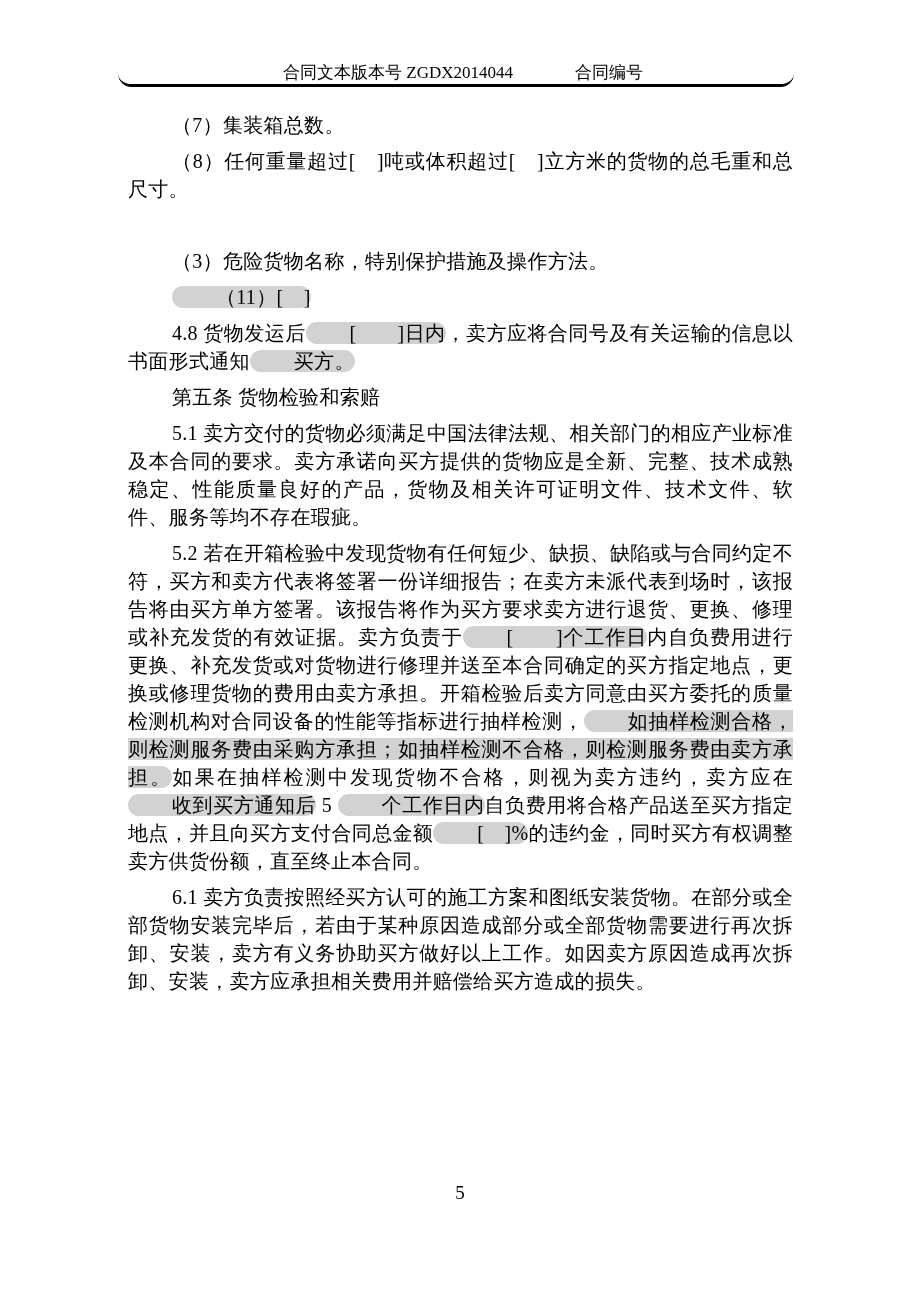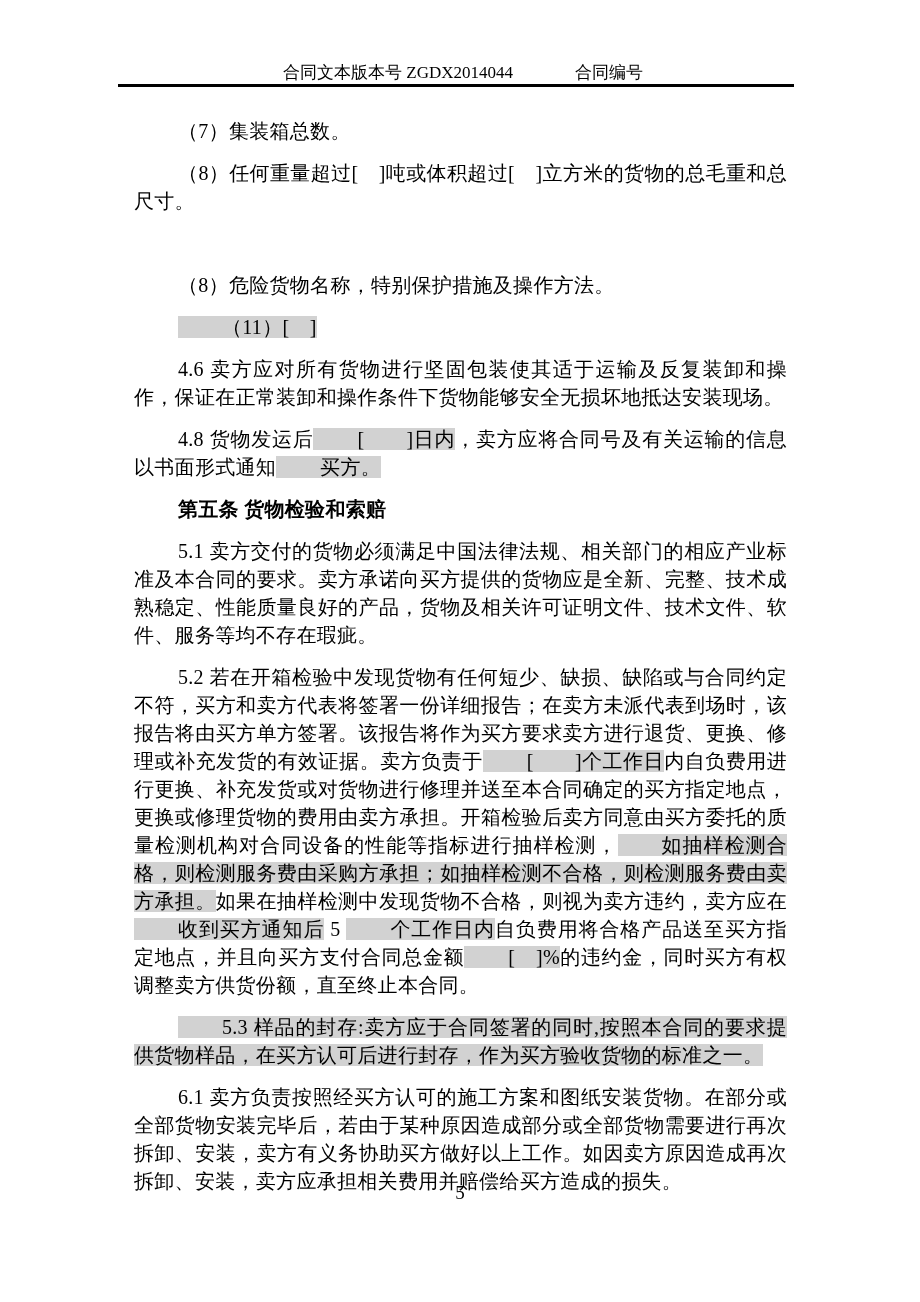--- a/index.html
+++ b/index.html
@@ -1,15 +1,15 @@
 <!DOCTYPE html>
 <html style="--hl: #d2d2d2;"><head>
 <meta charset="utf-8">
 <style>
-  * { box-sizing: border-box; }
+  * { box-sizing: border-box; border-radius: 23px; }
   html, body { margin: 0; padding: 0; background: #ffffff; }
   .page {
     position: relative;
     width: 920px;
     height: 1302px;
     background: #ffffff;
     overflow: hidden;
     font-family: "Liberation Serif", "DejaVu Serif", serif;
     color: #000000;
   }
@@ -28,23 +28,23 @@
   .content {
     position: absolute;
     left: 120px;
     top: 103px;
     width: 681px;
     font-size: 20px;
     line-height: 28px;
     text-align: justify;
     letter-spacing: 0.3px;
   }
-  .para { margin: 14px; text-indent: 2.2em; }
+  .para { margin: 8px; text-indent: 2.2em; }
   .para.empty { height: 28px; }
-  .para.heading { font-weight: bold; }
+  .para.heading { font-weight: normal; }
   .hl { background: var(--hl, #d2d2d2); padding-left: 44px; }
   .footer {
     position: absolute;
     top: 1180px;
     left: 0;
     width: 920px;
     text-align: center;
     font-size: 19px;
     line-height: 26px;
   }
@@ -56,28 +56,26 @@
 
   <div class="header">
     <span class="h-version">合同文本版本号 ZGDX2014044</span>
     <span class="h-number">合同编号</span>
   </div>
 
   <div class="content">
       <p class="para"><span>（7）集装箱总数。</span></p>
       <p class="para"><span>（8）任何重量超过[　]吨或体积超过[　]立方米的货物的总毛重和总尺寸。</span></p>
       <p class="para empty"></p>
-      <p class="para"><span>（8）危险货物名称，特别保护措施及操作方法。</span></p>
+      <p class="para"><span>（3）危险货物名称，特别保护措施及操作方法。</span></p>
       <p class="para"><span class="hl">（11）[　]</span></p>
-      <p class="para"><span>4.6 卖方应对所有货物进行坚固包装使其适于运输及反复装卸和操作，保证在正常装卸和操作条件下货物能够安全无损坏地抵达安装现场。</span></p>
       <p class="para"><span>4.8 货物发运后</span><span class="hl">[　　]日内</span><span>，卖方应将合同号及有关运输的信息以书面形式通知</span><span class="hl">买方。</span></p>
       <p class="para heading"><span>第五条 货物检验和索赔</span></p>
       <p class="para"><span>5.1 卖方交付的货物必须满足中国法律法规、相关部门的相应产业标准及本合同的要求。卖方承诺向买方提供的货物应是全新、完整、技术成熟稳定、性能质量良好的产品，货物及相关许可证明文件、技术文件、软件、服务等均不存在瑕疵。</span></p>
       <p class="para"><span>5.2 若在开箱检验中发现货物有任何短少、缺损、缺陷或与合同约定不符，买方和卖方代表将签署一份详细报告；在卖方未派代表到场时，该报告将由买方单方签署。该报告将作为买方要求卖方进行退货、更换、修理或补充发货的有效证据。卖方负责于</span><span class="hl">[　　]个工作日</span><span>内自负费用进行更换、补充发货或对货物进行修理并送至本合同确定的买方指定地点，更换或修理货物的费用由卖方承担。开箱检验后卖方同意由买方委托的质量检测机构对合同设备的性能等指标进行抽样检测，</span><span class="hl">如抽样检测合格，则检测服务费由采购方承担；如抽样检测不合格，则检测服务费由卖方承担。</span><span>如果在抽样检测中发现货物不合格，则视为卖方违约，卖方应在</span><span class="hl">收到买方通知后</span><span> 5 </span><span class="hl">个工作日内</span><span>自负费用将合格产品送至买方指定地点，并且向买方支付合同总金额</span><span class="hl">[　]%</span><span>的违约金，同时买方有权调整卖方供货份额，直至终止本合同。</span></p>
-      <p class="para"><span class="hl">5.3 样品的封存:卖方应于合同签署的同时,按照本合同的要求提供货物样品，在买方认可后进行封存，作为买方验收货物的标准之一。</span></p>
       <p class="para"><span>6.1 卖方负责按照经买方认可的施工方案和图纸安装货物。在部分或全部货物安装完毕后，若由于某种原因造成部分或全部货物需要进行再次拆卸、安装，卖方有义务协助买方做好以上工作。如因卖方原因造成再次拆卸、安装，卖方应承担相关费用并赔偿给买方造成的损失。</span></p>
     </div>
 
   <div class="footer">
     <span>5</span>
   </div>
 
 </div>
 
 </body></html>

